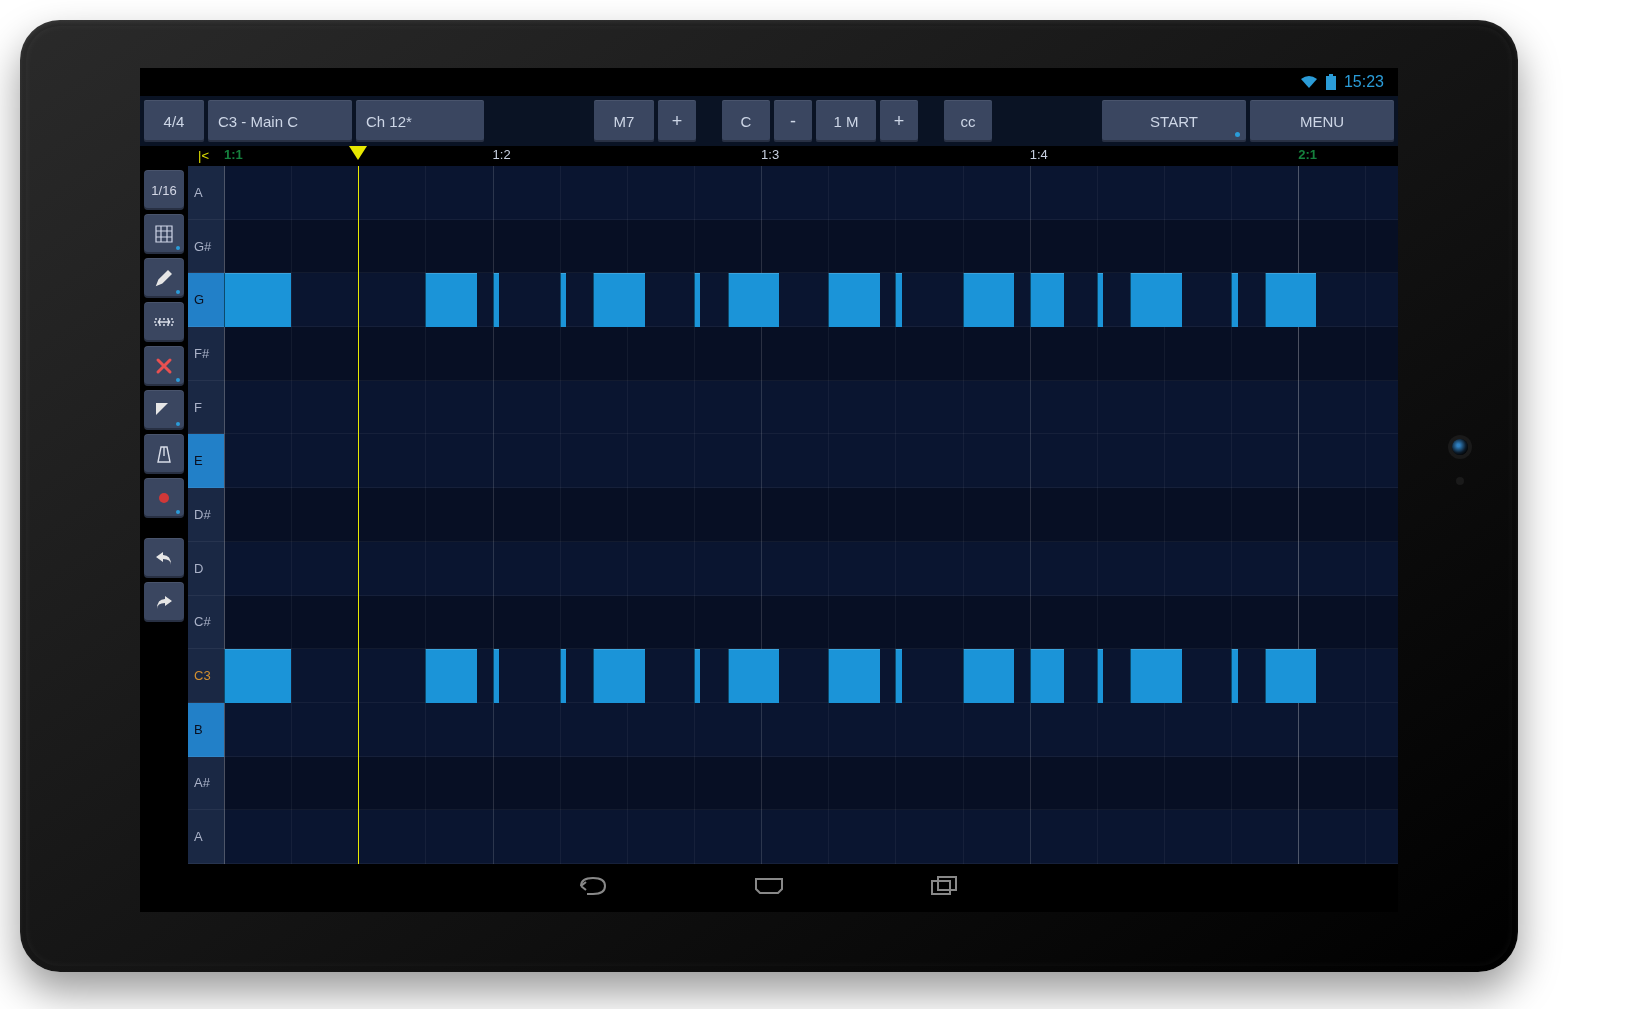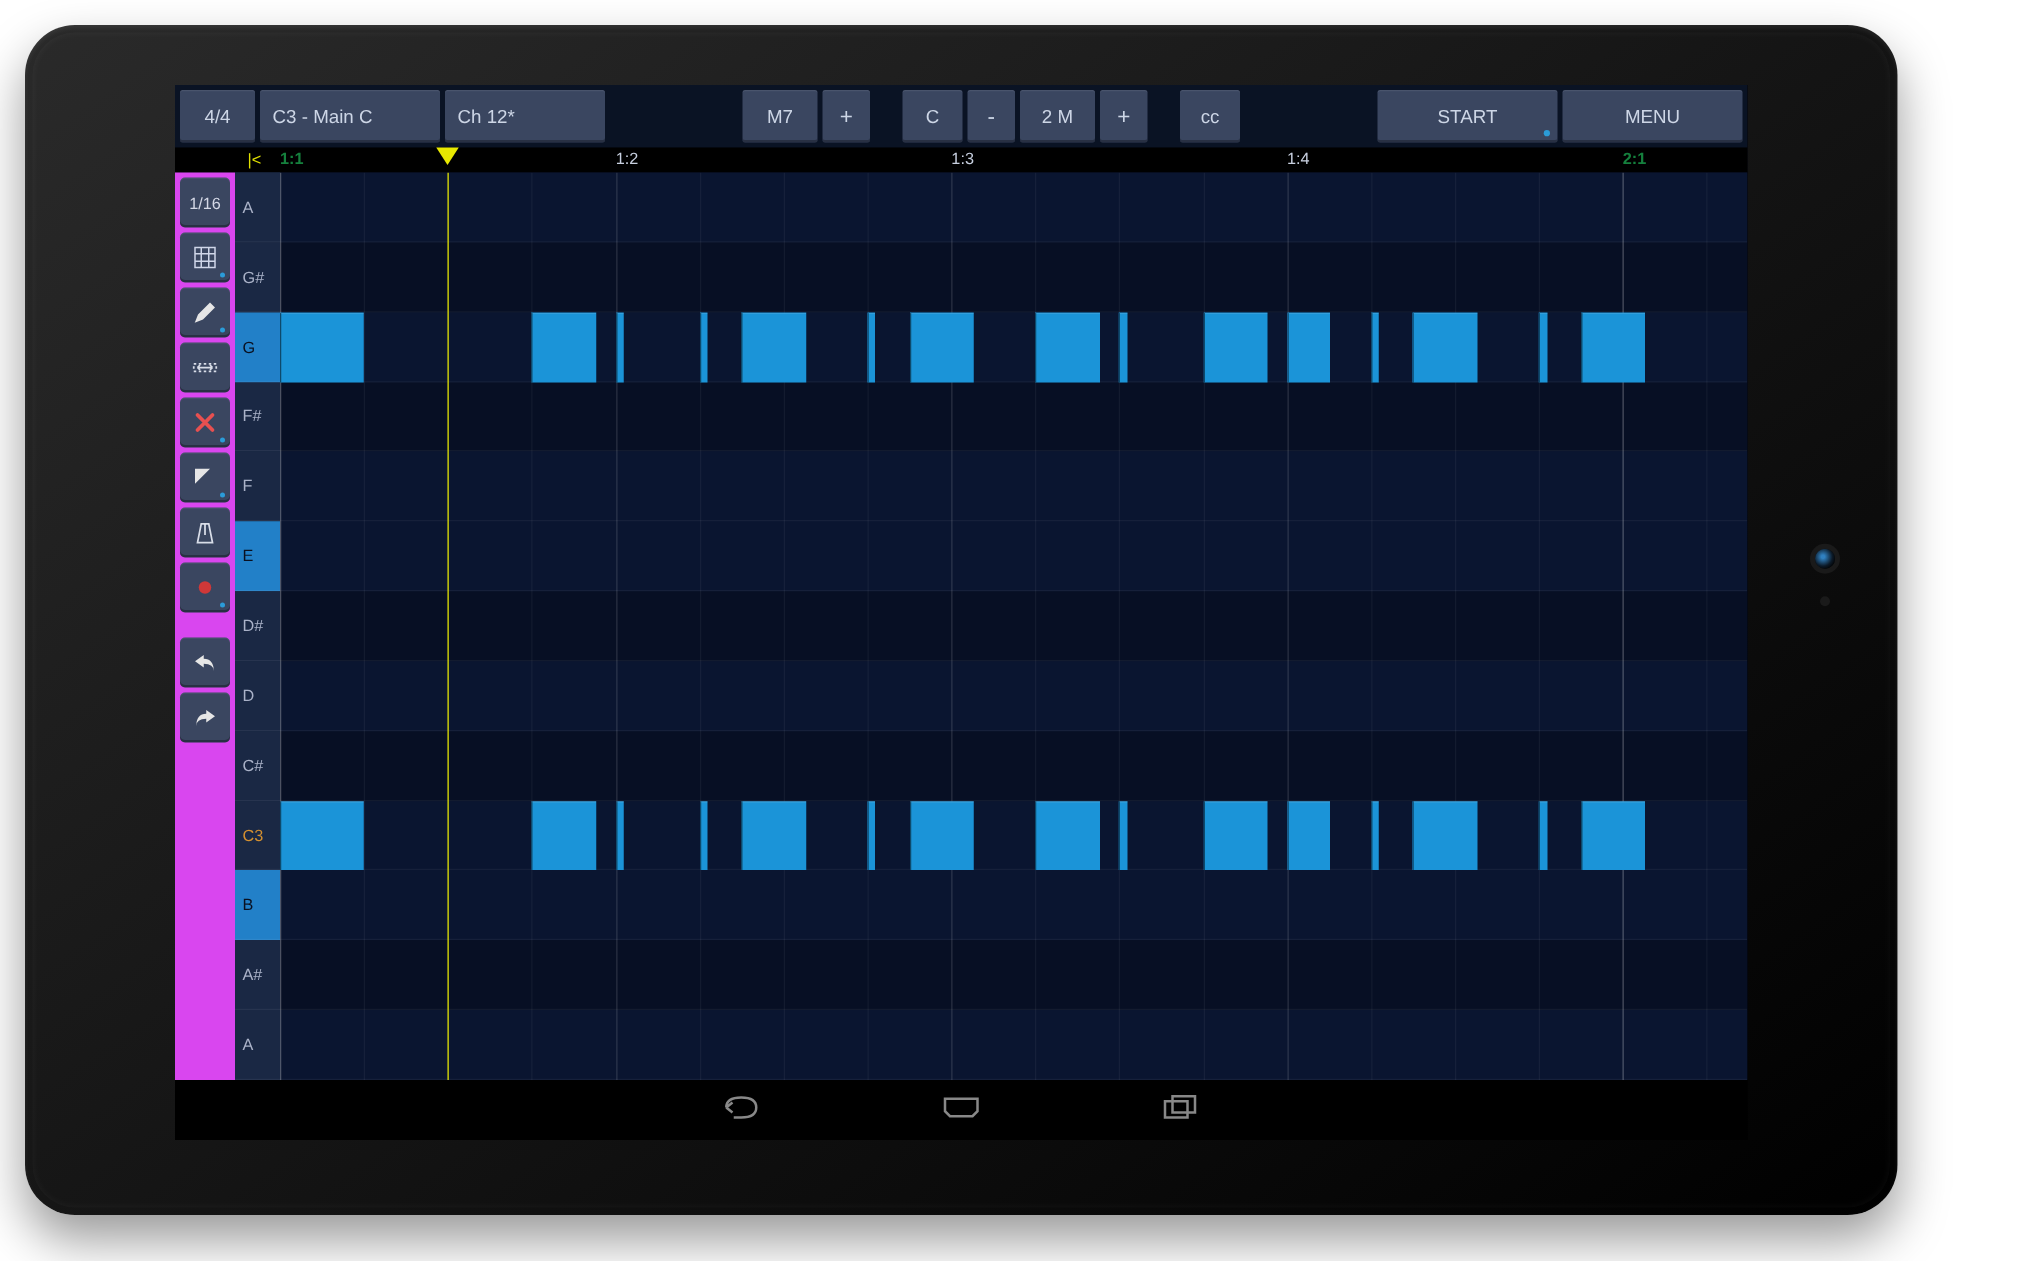--- a/index.html
+++ b/index.html
@@ -158,21 +158,21 @@
 
 .main {
   flex: 1;
   display: flex;
   min-height: 0;
 }
 
 
 .tool-col {
   width: 48px;
-  background: #d946ef;
+  background: #000000;
   display: flex;
   flex-direction: column;
   gap: 4px;
   padding: 4px 4px;
 }
 .tool-btn {
   width: 40px;
   height: 40px;
   background: #3a4660;
   border: none;
@@ -275,34 +275,48 @@
 </style>
 </head>
 <body>
 
 <div class="tablet-frame">
   <div class="camera"></div>
   <div class="sensor"></div>
 
   <div class="screen">
 
+    <div class="status-bar">
+      <span>
+        <svg width="18" height="14" viewBox="0 0 18 14">
+            <path d="M9 13 L1 4 Q9 -2 17 4 Z" fill="#2b9cd8"></path>
+          </svg>
+      </span>
+      <span>
+        <svg width="10" height="16" viewBox="0 0 10 16">
+            <rect x="0" y="2" width="10" height="14" fill="#2b9cd8"></rect>
+            <rect x="3" y="0" width="4" height="2" fill="#2b9cd8"></rect>
+          </svg>
+      </span>
+      <span>15:23</span>
+    </div>
 
     <div class="app">
 
       <div class="topbar">
         <button class="tbtn narrow">4/4</button>
         <button class="tbtn med left">C3 - Main C</button>
         <button class="tbtn wide left">Ch 12*</button>
         <div class="tgap"></div>
         <button class="tbtn narrow">M7</button>
         <button class="tbtn small">+</button>
         <div class="tspacer"></div>
         <button class="tbtn key">C</button>
         <button class="tbtn small">-</button>
-        <button class="tbtn narrow">2 M</button>
+        <button class="tbtn narrow">1 M</button>
         <button class="tbtn small">+</button>
         <div class="tspacer"></div>
         <button class="tbtn key">cc</button>
         <div class="tgap"></div>
         <button class="tbtn med start">
             <span>START</span>
             <span class="dot"></span>
           </button>
         <button class="tbtn med">MENU</button>
       </div>

